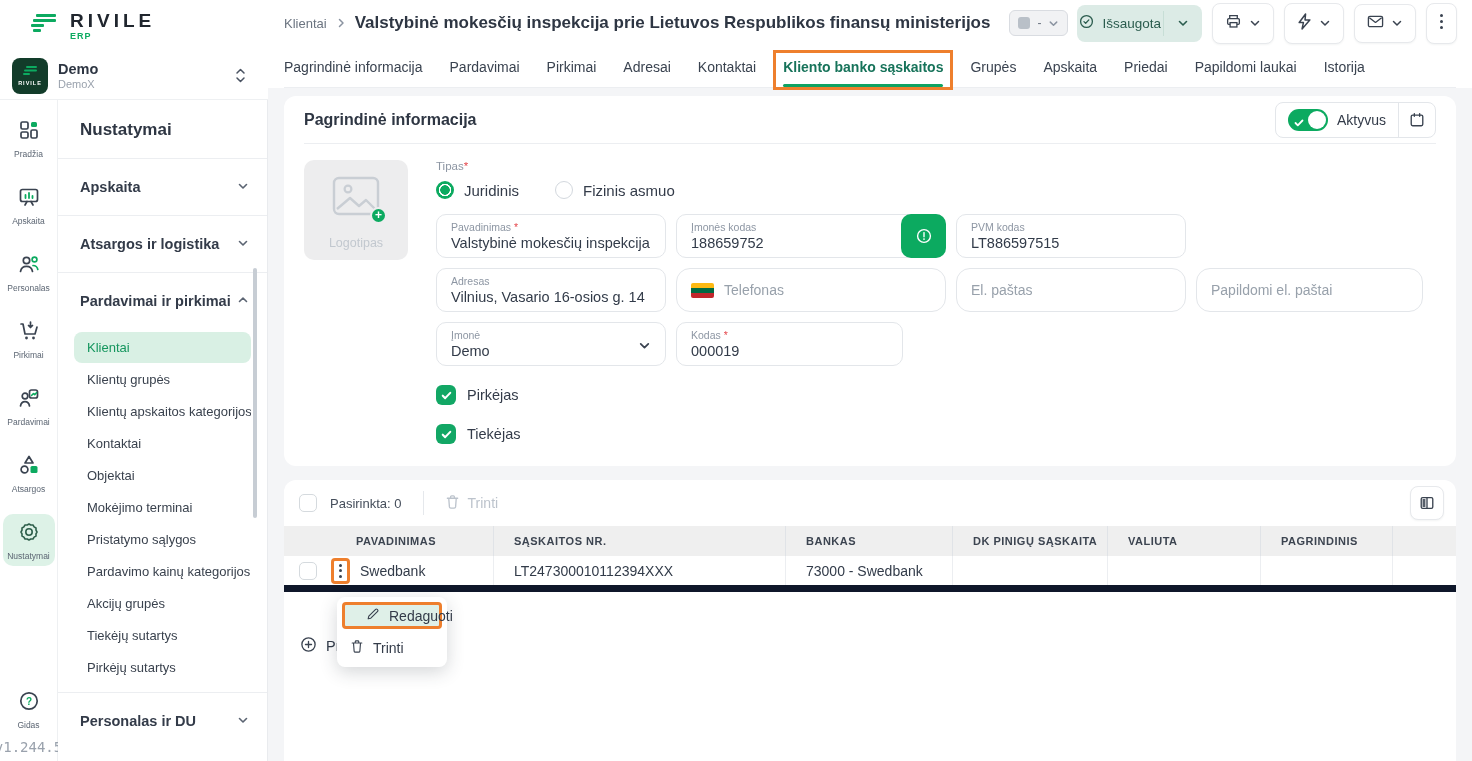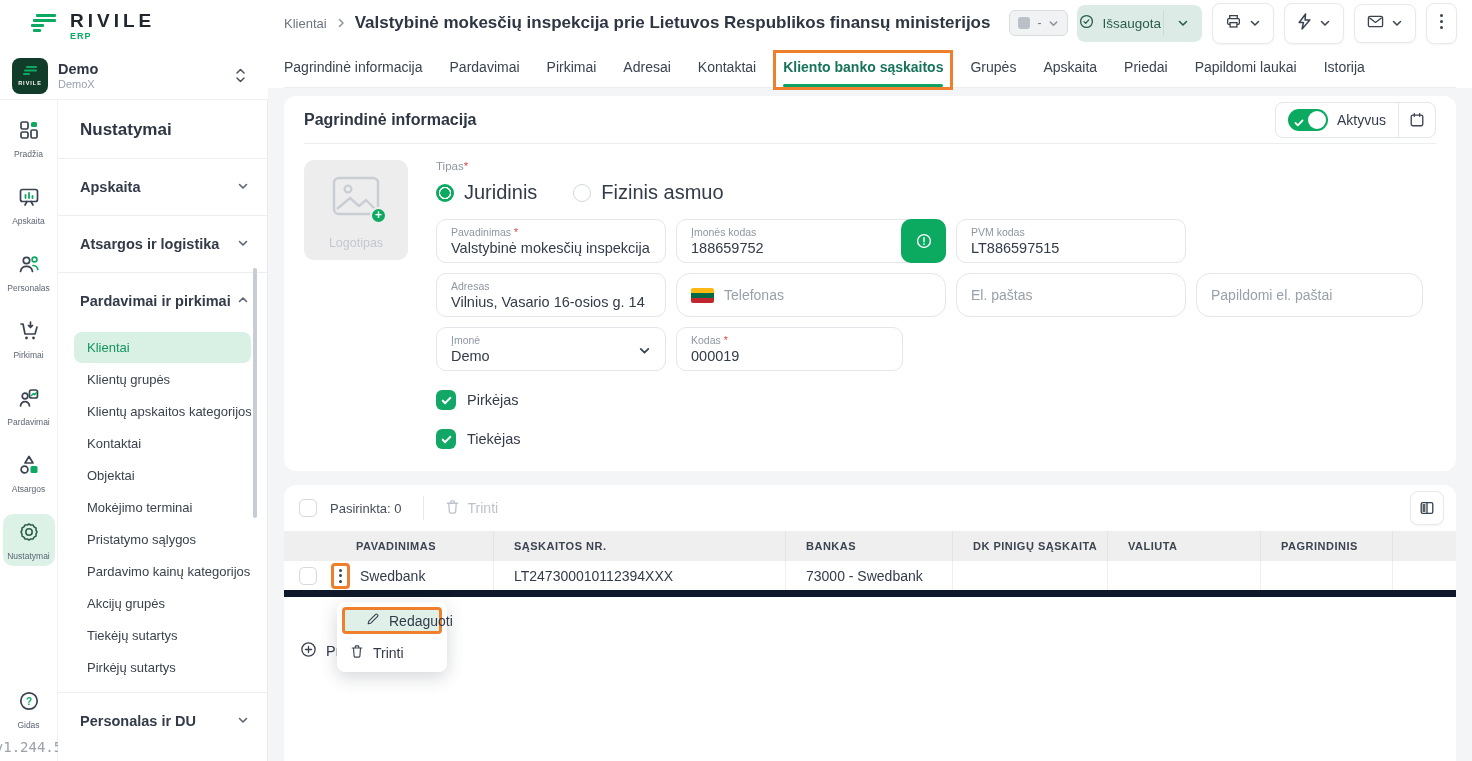--- a/index.html
+++ b/index.html
@@ -95,21 +95,21 @@
     padding:16px 0 10px; cursor:pointer; position:relative; }
   .logo-label { font-size:12.5px; color:#c2c8cf; }
   .logo-glyph { position:relative; }
   .plus-badge { position:absolute; right:-7px; bottom:-4px; width:17px; height:17px; border-radius:50%;
     background:#0caa60; border:2px solid #ededee; color:#fff; font-size:12px; line-height:13px;
     text-align:center; font-weight:bold; }
   .fields { flex:1; min-width:0; }
   .type-label { font-size:11.5px; color:#8d96a3; }
   .req { color:#e5484d; }
   .radios { display:flex; gap:36px; margin:9px 0 15px; }
-  .radio { display:flex; align-items:center; gap:10px; font-size:20px; cursor:pointer; }
+  .radio { display:flex; align-items:center; gap:10px; font-size:15px; cursor:pointer; }
   .rdot { width:18px; height:18px; border-radius:50%; flex:none; }
   .rdot.on { background:radial-gradient(circle, #0caa60 0 4.5px, #ffffff 5px 6px, #0caa60 6.5px); }
   .rdot.off { border:1.5px solid #d3d8de; background:#fff; }
 
   .frow { display:flex; gap:10px; margin-bottom:10px; }
   .fbox { position:relative; border:1px solid #e3e6ea; border-radius:10px; height:44px;
     padding:6px 14px 0; background:#fff; }
   .flabel { font-size:10.5px; color:#8d96a3; line-height:12px; white-space:nowrap; }
   .fval { font-size:14.5px; color:#323b49; line-height:21px; white-space:nowrap; overflow:hidden; }
   .fbox.ph-only { display:flex; align-items:center; padding-top:0; gap:10px;border-radius:14px; }

